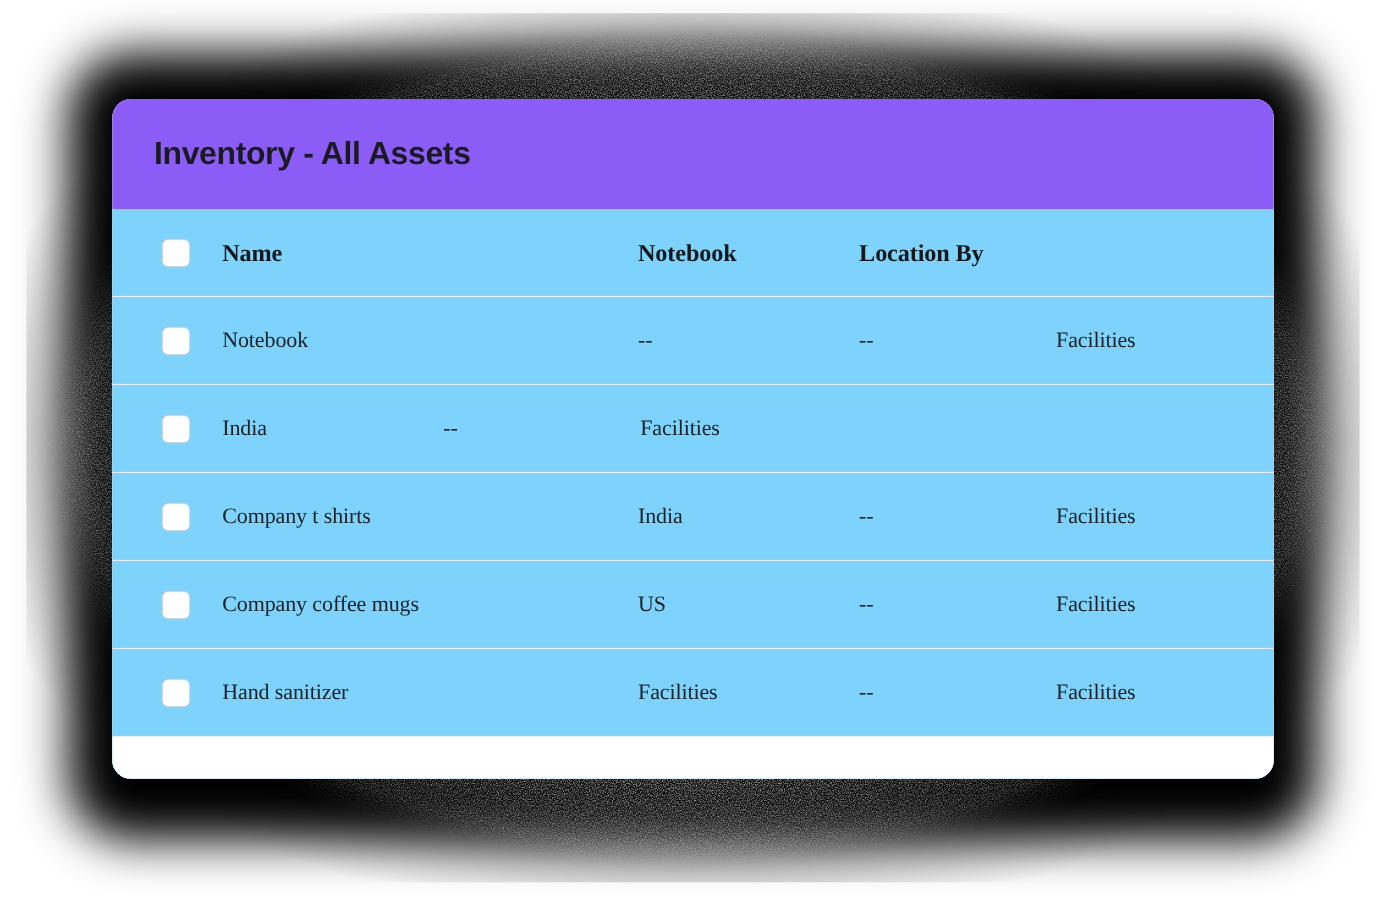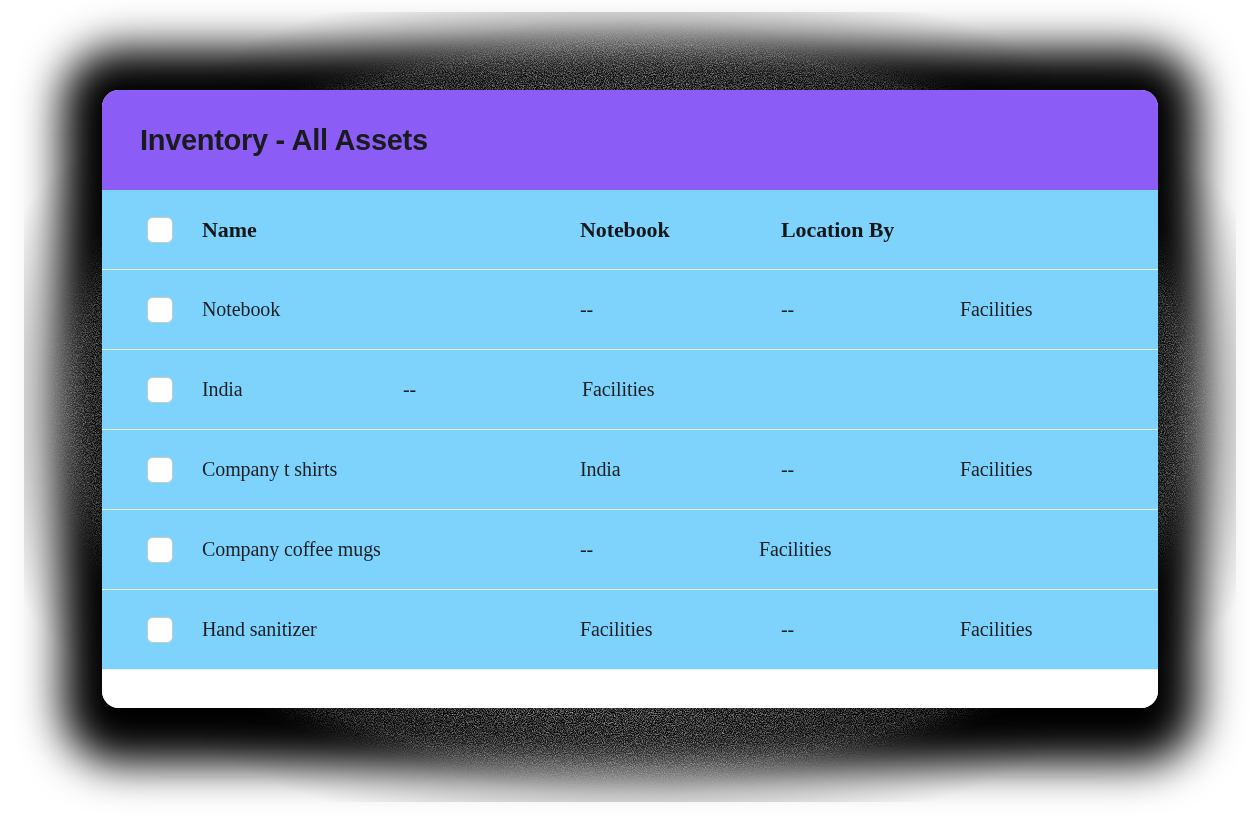--- a/index.html
+++ b/index.html
@@ -240,20 +240,21 @@
         <div class="cell c-location">India</div>
         <div class="cell c-usedby">--</div>
         <div class="cell c-managedby">Facilities</div>
       </div>
 
       <div class="row data-row">
         <div class="cb-cell">
           <span class="checkbox"></span>
         </div>
         <div class="cell c-name">Company coffee mugs</div>
+        <div class="cell c-location">US</div>
         <div class="cell c-usedby">--</div>
         <div class="cell c-managedby">Facilities</div>
       </div>
 
       <div class="row data-row">
         <div class="cb-cell">
           <span class="checkbox"></span>
         </div>
         <div class="cell c-name">Hand sanitizer</div>
         <div class="cell c-location">Facilities</div>

